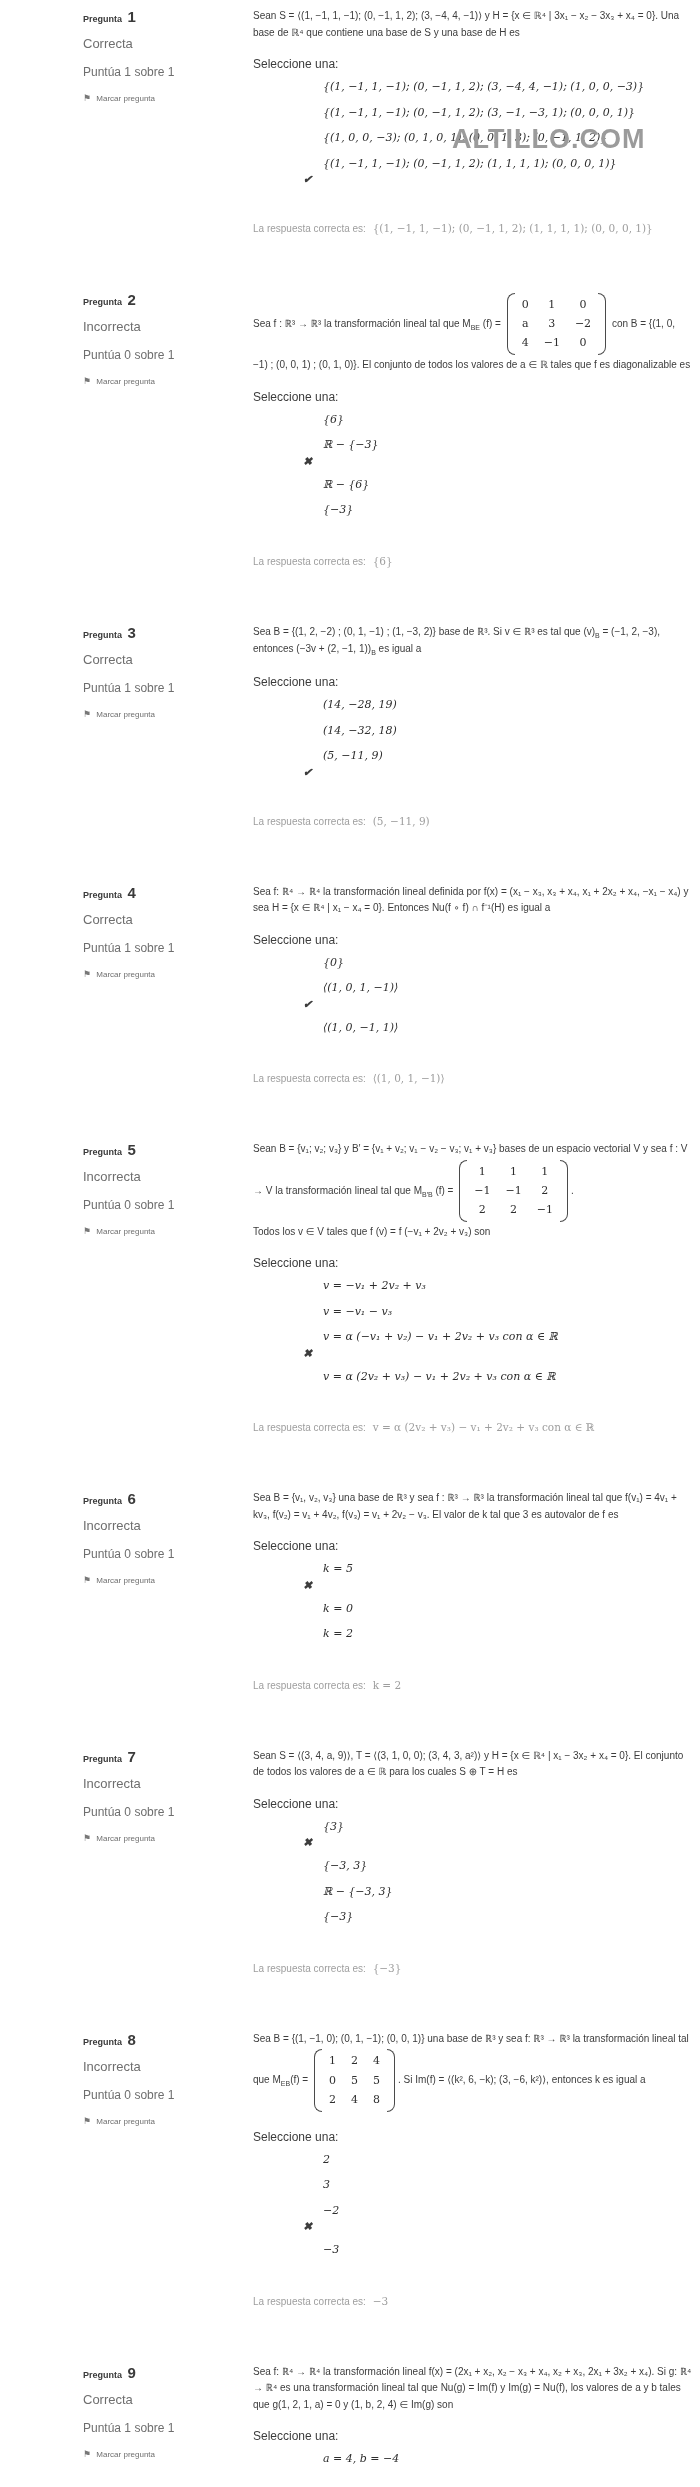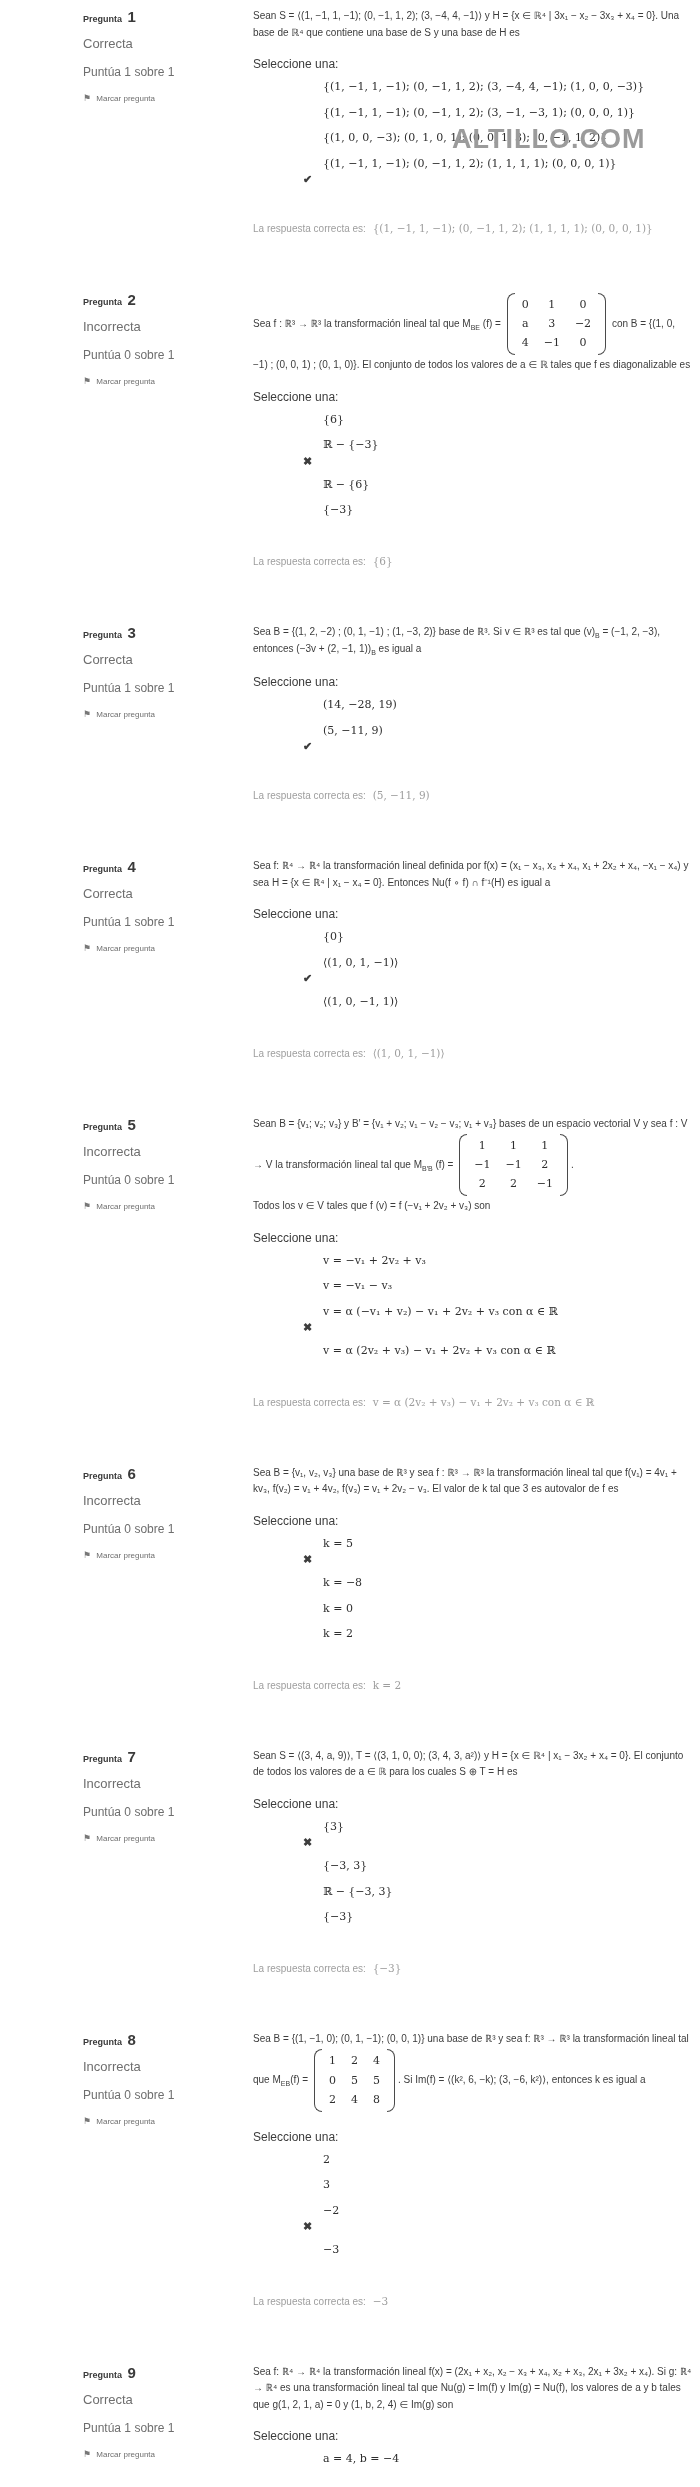--- a/index.html
+++ b/index.html
@@ -17,21 +17,21 @@
   .qnum{font-size:15px;font-weight:bold;color:#3a3a3a;margin-left:1px;}
   .qstatus{font-size:13px;color:#6e6e6e;margin-bottom:14px;}
   .qpoints{font-size:12px;color:#6e6e6e;margin-bottom:14px;}
   .qflag{font-size:8px;color:#6e6e6e;cursor:pointer;}
   .flagicon{color:#787878;font-size:9px;margin-right:3px;}
   .qbody{flex:1;padding-right:8px;padding-top:2px;}
   .qtext{font-size:10px;line-height:1.65;color:#3c3c3c;margin-bottom:14px;}
   .qtext sub,.fanswer sub,.opt-text sub{font-size:70%;}
   .qselect{font-size:12px;color:#3c3c3c;margin-bottom:8px;margin-top:16px;}
   .opts{margin-left:0;}
-  .opt{margin:0 0 9px 0;}
+  .opt{margin:0 0 9px 0;font-style:italic;}
   .opt-text{margin-left:70px;font-family:"DejaVu Serif",serif;font-size:11px;color:#2e2e2e;line-height:1.5;}
   .opt-mark{margin-left:50px;margin-top:1px;font-size:11px;color:#3d3d3d;font-weight:bold;}
   .qfeedback{margin-top:34px;font-size:10px;color:#9e9e9e;line-height:1.6;}
   .fprefix{margin-right:4px;}
   .fanswer{font-family:"DejaVu Serif",serif;font-size:10.5px;color:#9e9e9e;}
   
   .matrix{display:inline-flex;align-items:center;vertical-align:middle;
           font-family:"DejaVu Serif",serif;margin:2px 3px;}
   .paren{align-self:stretch;width:7px;}
   .paren.left{border-left:1.4px solid #4a4a4a;border-top:1.4px solid #4a4a4a;border-bottom:1.4px solid #4a4a4a;border-radius:11px 0 0 11px;}
@@ -154,20 +154,23 @@
       </div>
     </div>
     <div class="qbody">
       <div class="qtext">Sea B = {(1, 2, −2) ; (0, 1, −1) ; (1, −3, 2)} base de ℝ³. Si v ∈ ℝ³ es tal que (v)<sub>B</sub> = (−1, 2, −3), entonces (−3v + (2, −1, 1))<sub>B</sub> es igual a</div>
       <div class="qselect">Seleccione una:</div>
       <div class="opts">
   <div class="opt">
     <div class="opt-text">(14, −28, 19)</div>
   </div>
 
+  <div class="opt">
+    <div class="opt-text">(14, −32, 18)</div>
+  </div>
 
 
   <div class="opt">
     <div class="opt-text">(5, −11, 9)</div>
   <div class="opt-mark correct">✔</div>
             </div>
 </div>
       <div class="qfeedback">
         <span class="fprefix">La respuesta correcta es:</span>
         <span class="fanswer">(5, −11, 9)</span>
@@ -283,23 +286,20 @@
     </div>
     <div class="qbody">
       <div class="qtext">Sea B = {v₁, v₂, v₃} una base de ℝ³ y sea f : ℝ³ → ℝ³ la transformación lineal tal que f(v₁) = 4v₁ + kv₃, f(v₂) = v₁ + 4v₂, f(v₃) = v₁ + 2v₂ − v₃. El valor de k tal que 3 es autovalor de f es</div>
       <div class="qselect">Seleccione una:</div>
       <div class="opts">
   <div class="opt">
     <div class="opt-text">k = 5</div>
   <div class="opt-mark wrong">✖</div>
             </div>
 
-  <div class="opt">
-    <div class="opt-text">k = −8</div>
-  </div>
 
   <div class="opt">
     <div class="opt-text">k = 0</div>
   </div>
 
   <div class="opt">
     <div class="opt-text">k = 2</div>
   </div>
 </div>
       <div class="qfeedback">

